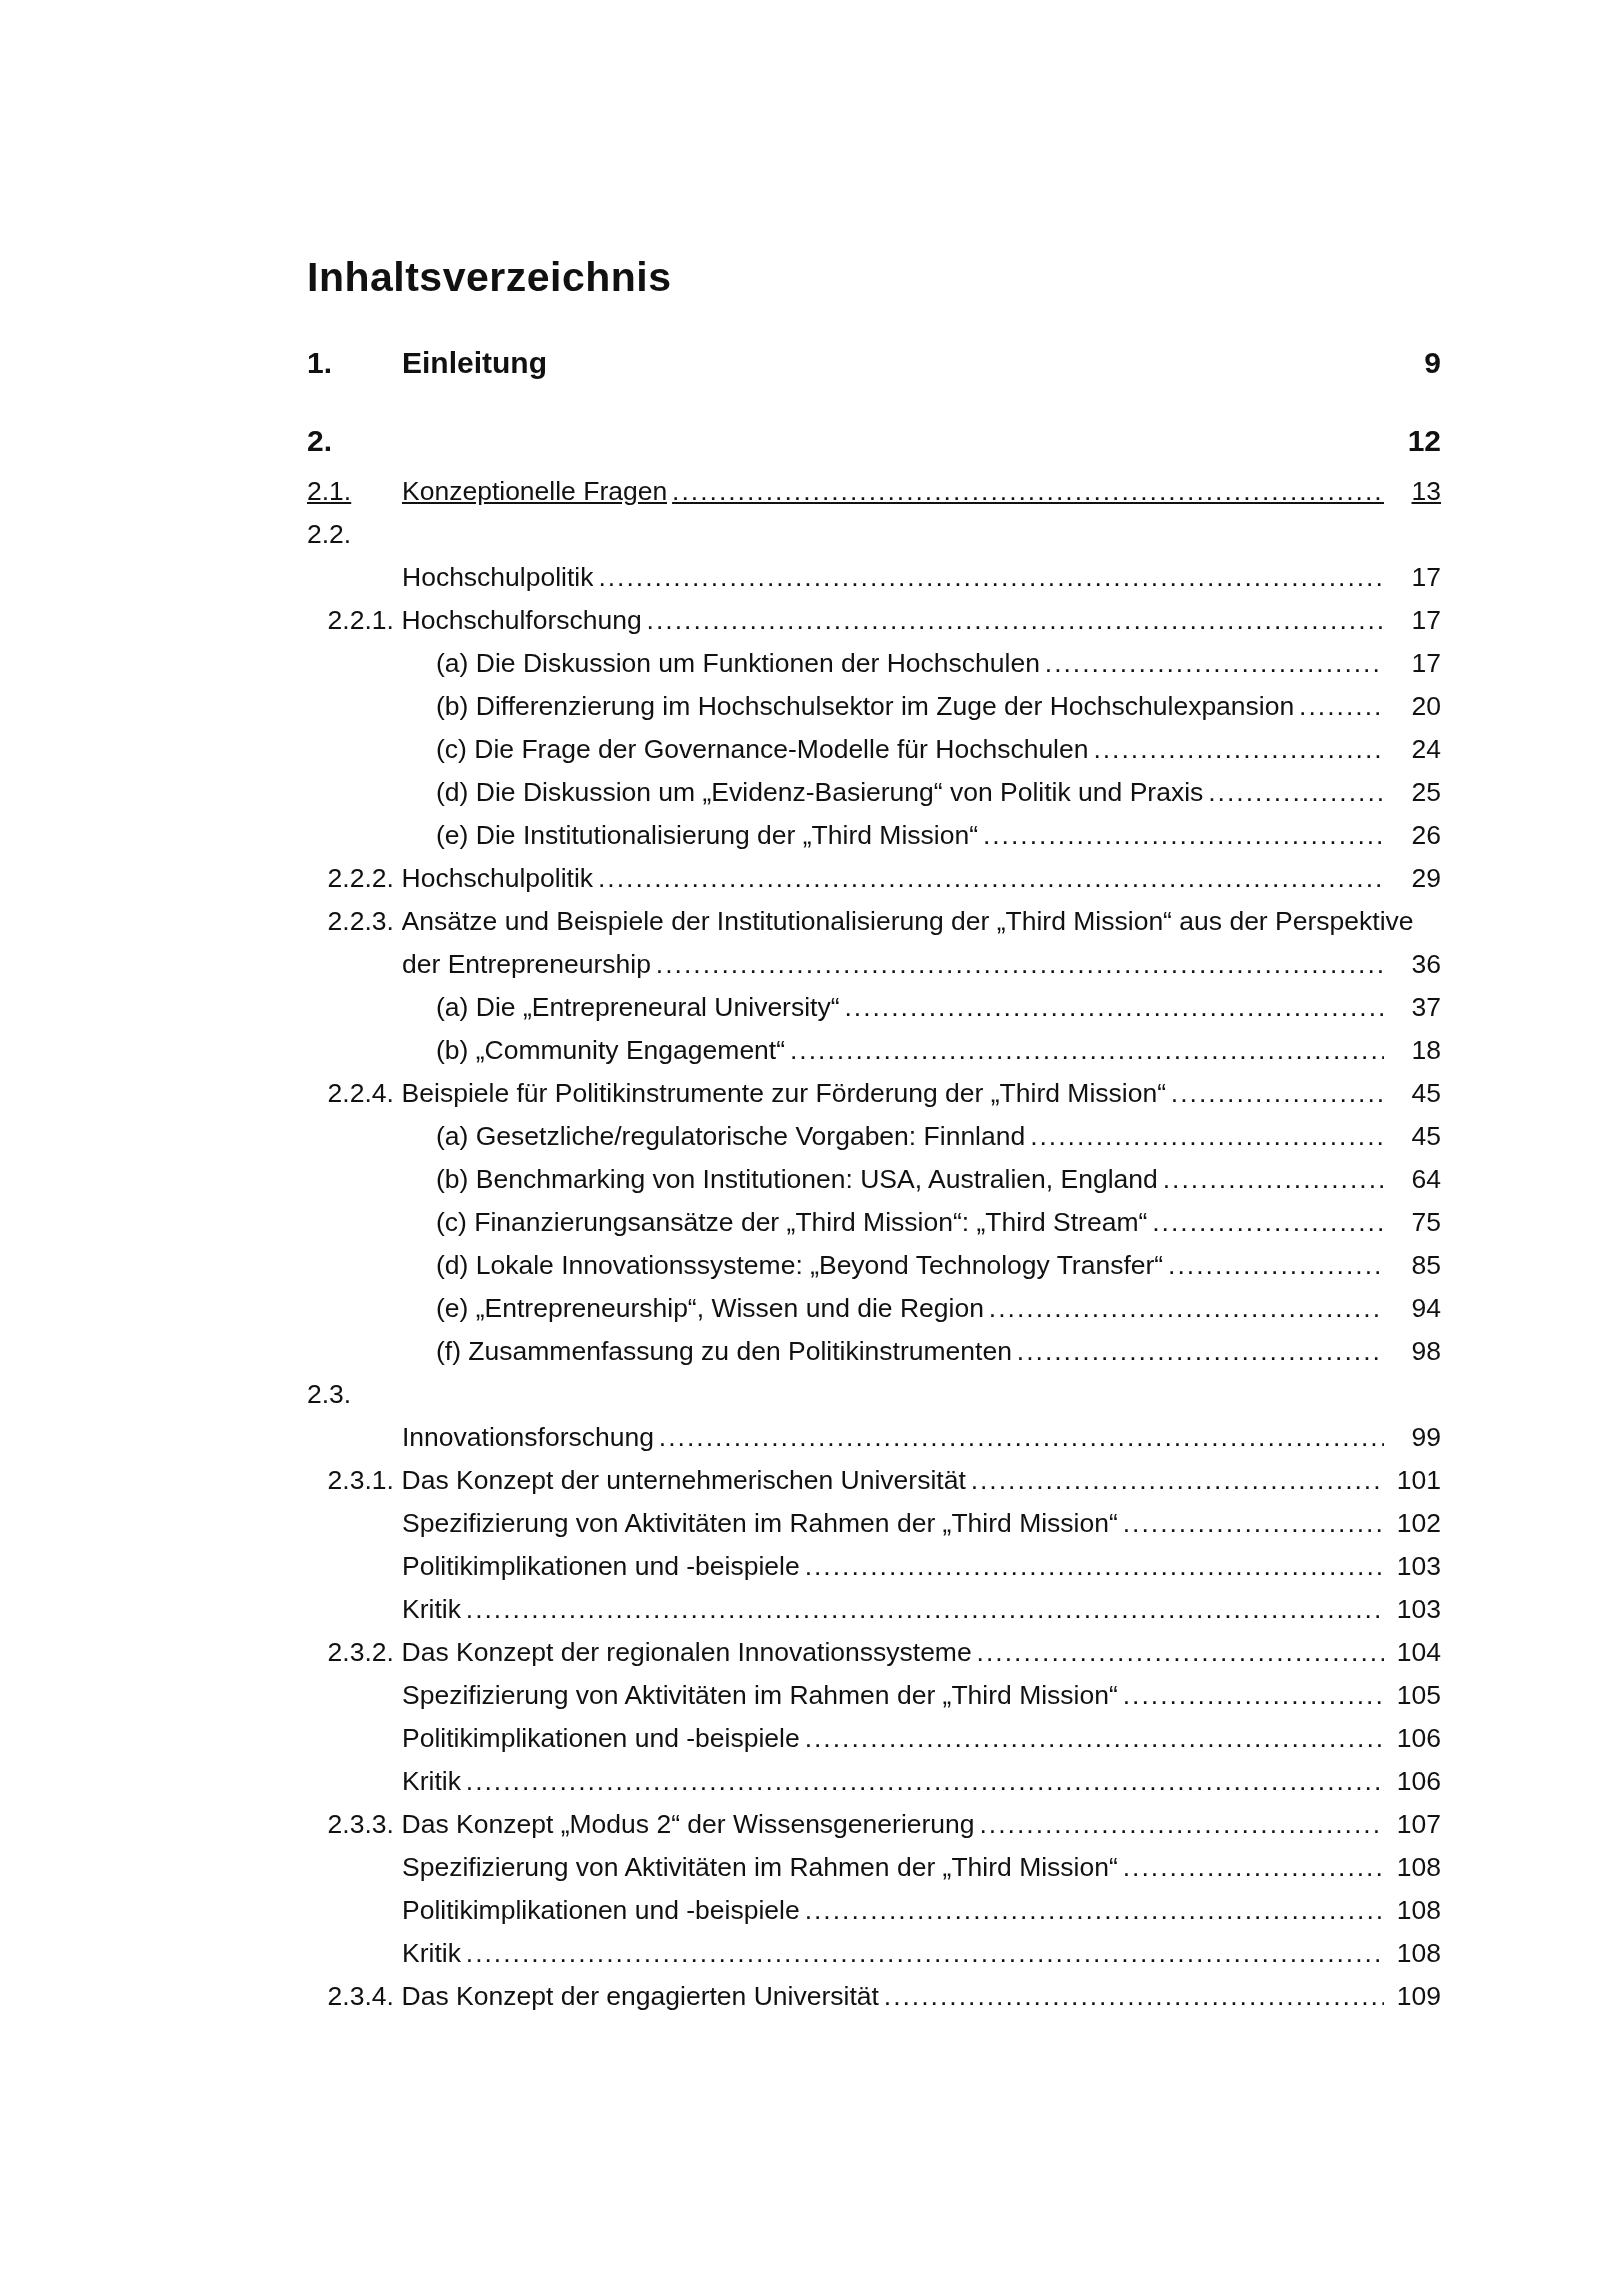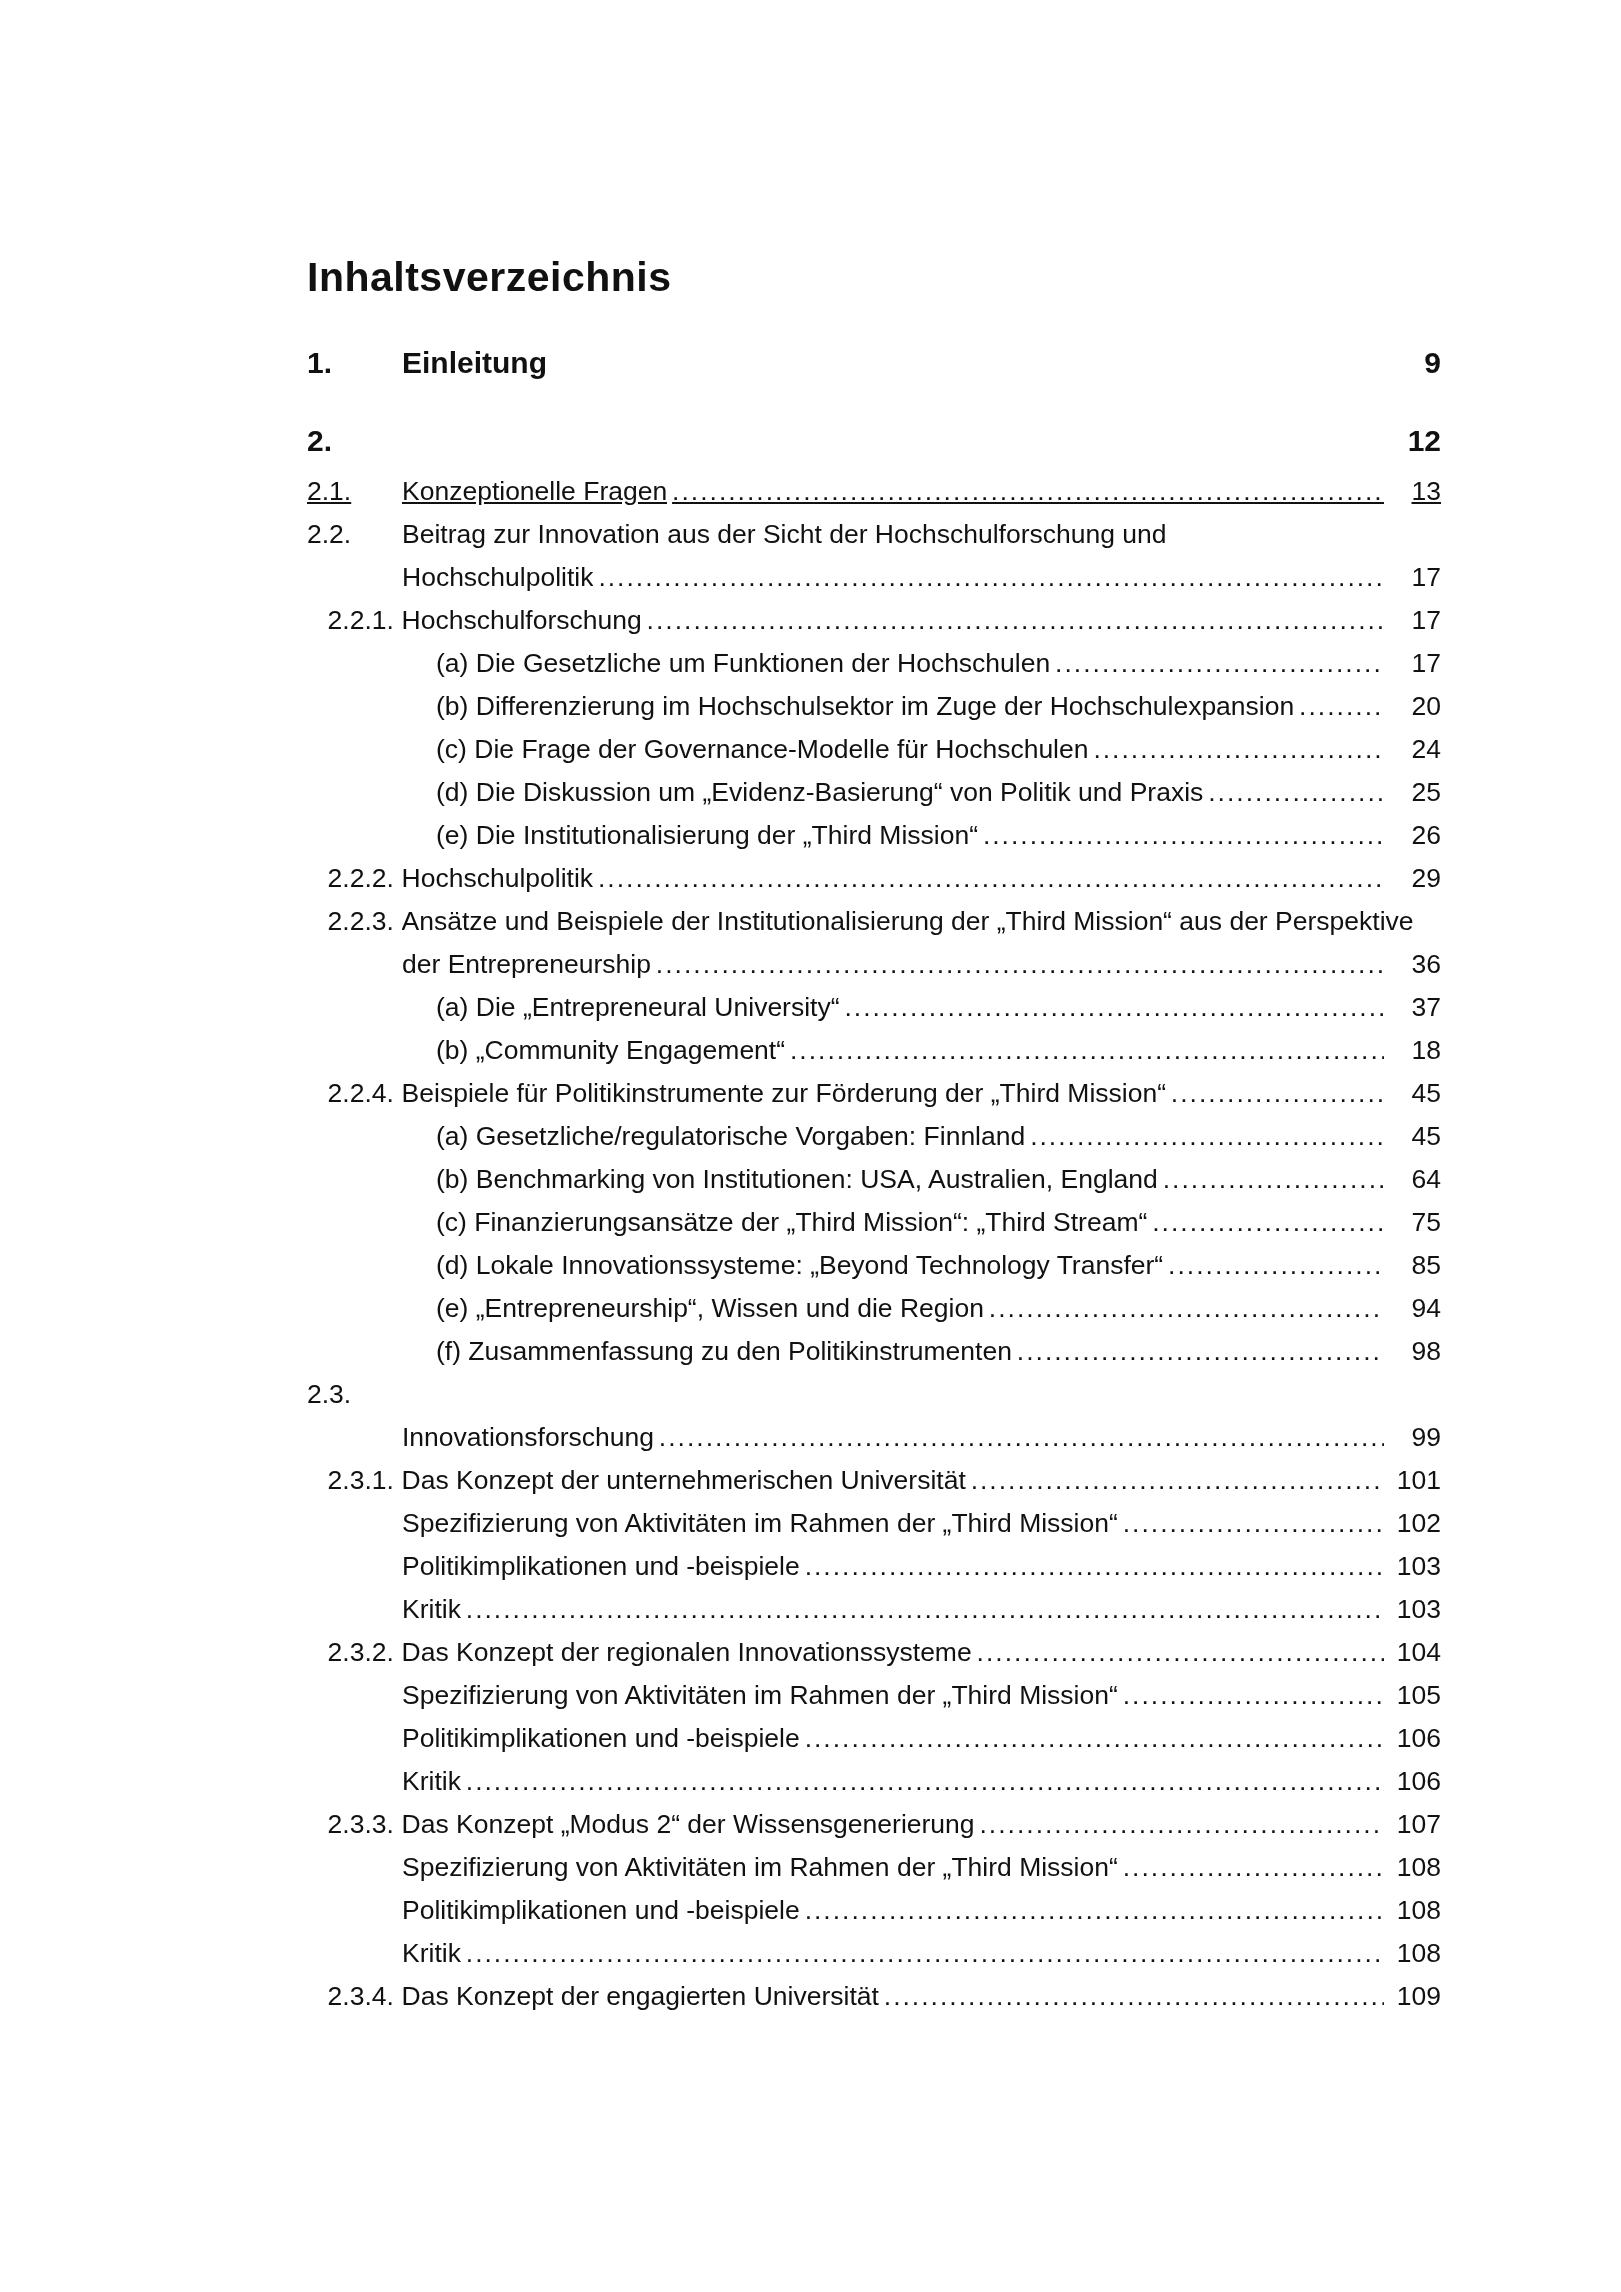--- a/index.html
+++ b/index.html
@@ -82,37 +82,36 @@
         <span class="pagenum">12</span>
       </div>
       <div class="row l2">
         <span class="num">2.1.</span>
         <span class="text">Konzeptionelle Fragen</span>
         <span class="leader">................................................................................................................................................................................................................................................................................................................................................................................................................</span>
         <span class="pagenum">13</span>
       </div>
       <div class="row l2">
         <span class="num">2.2.</span>
-        <span class="text">Beitrag zur Innovation aus der Sicht der Hochschulforschung und</span>
       </div>
       <div class="row cont">
         <span class="spacer-cont"></span>
         <span class="text">Hochschulpolitik</span>
         <span class="leader">................................................................................................................................................................................................................................................................................................................................................................................................................</span>
         <span class="pagenum">17</span>
       </div>
       <div class="row l3">
         <span class="num">2.2.1.</span>
         <span class="text">Hochschulforschung</span>
         <span class="leader">................................................................................................................................................................................................................................................................................................................................................................................................................</span>
         <span class="pagenum">17</span>
       </div>
       <div class="row sub">
         <span class="spacer-sub"></span>
-        <span class="text">(a) Die Gesetzliche um Funktionen der Hochschulen</span>
+        <span class="text">(a) Die Diskussion um Funktionen der Hochschulen</span>
         <span class="leader">................................................................................................................................................................................................................................................................................................................................................................................................................</span>
         <span class="pagenum">17</span>
       </div>
       <div class="row sub">
         <span class="spacer-sub"></span>
         <span class="text">(b) Differenzierung im Hochschulsektor im Zuge der Hochschulexpansion</span>
         <span class="leader">................................................................................................................................................................................................................................................................................................................................................................................................................</span>
         <span class="pagenum">20</span>
       </div>
       <div class="row sub">

